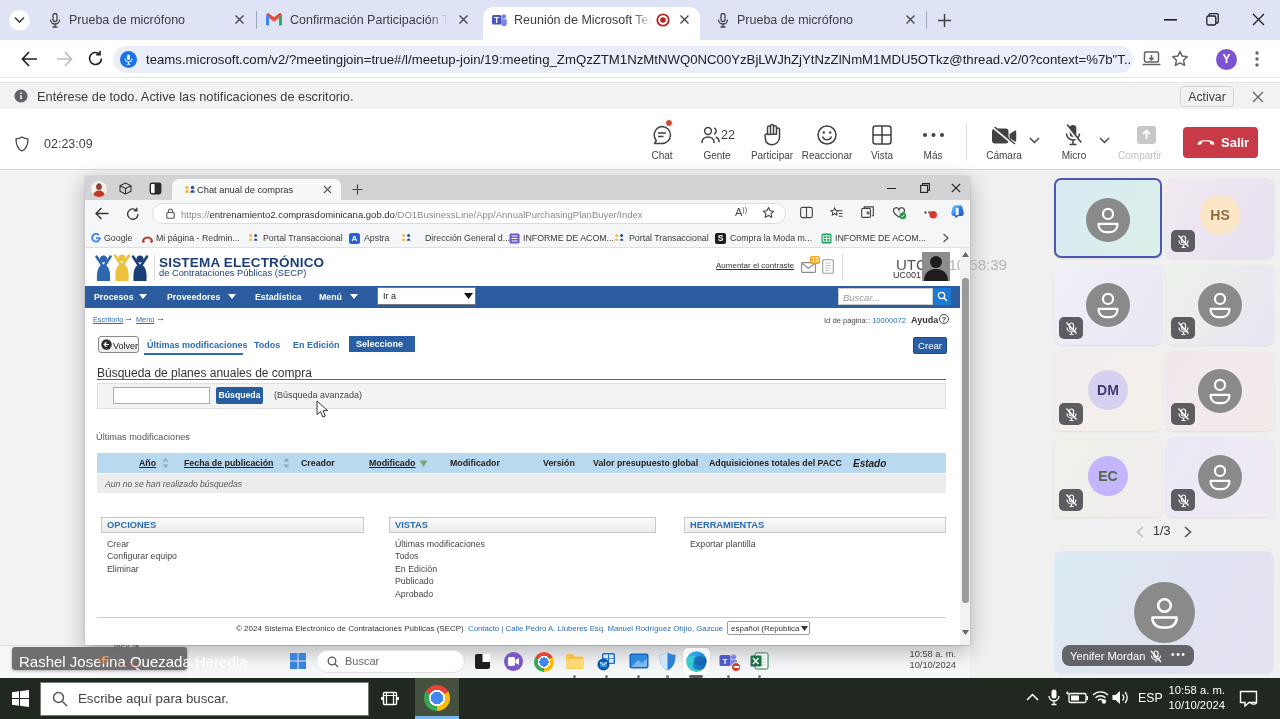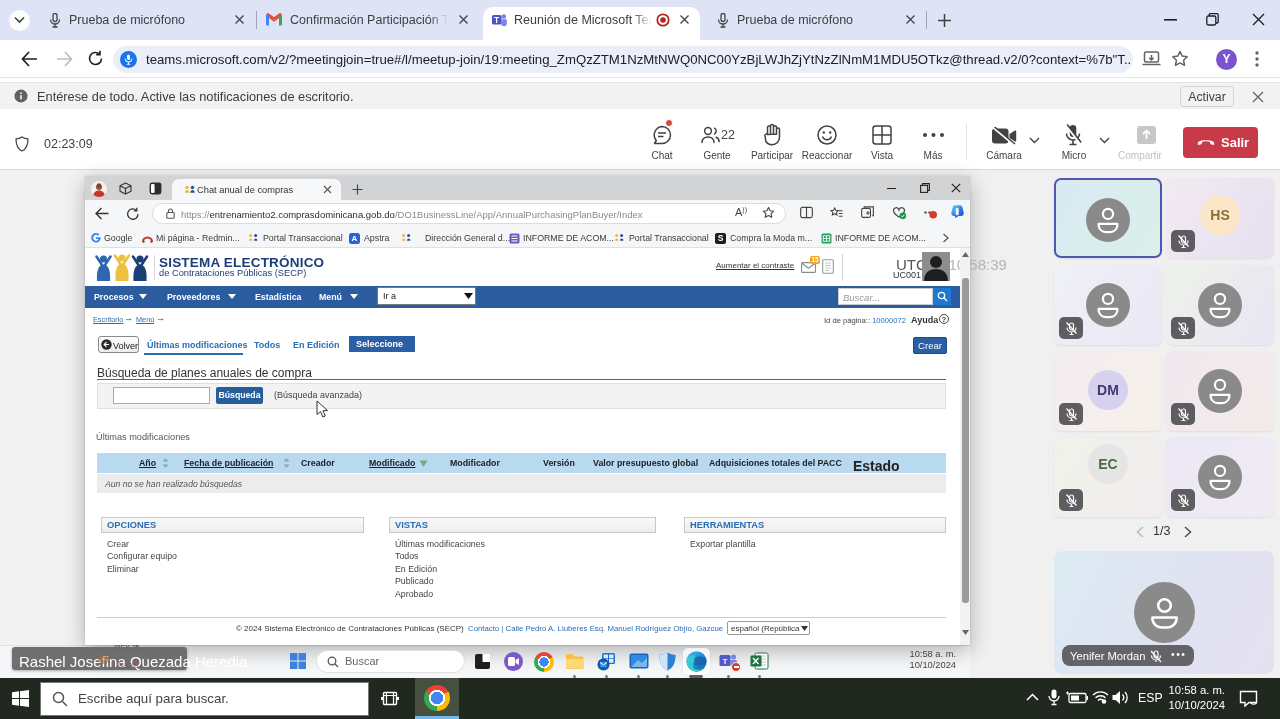--- a/index.html
+++ b/index.html
@@ -514,21 +514,21 @@
     </svg>
   <div class="abs txt" style="left:301px;top:458px;font-size:8.8px;font-weight:bold;color:#222;">Creador</div>
   <div class="abs txt" style="left:369px;top:458px;font-size:8.8px;font-weight:bold;color:#222;text-decoration:underline;">Modificado</div>
   <svg class="abs" style="left:419px;top:460px;" width="9" height="7" viewBox="0 0 9 7">
       <path d="M4.5 7 L0.5 0.5 H8.5 Z" fill="#7aa87a"></path>
     </svg>
   <div class="abs txt" style="left:450px;top:458px;font-size:8.8px;font-weight:bold;color:#222;">Modificador</div>
   <div class="abs txt" style="left:543px;top:458px;font-size:8.8px;font-weight:bold;color:#222;">Versión</div>
   <div class="abs txt" style="left:593px;top:458px;font-size:8.8px;font-weight:bold;color:#222;">Valor presupuesto global</div>
   <div class="abs txt" style="left:709px;top:458px;font-size:8.8px;font-weight:bold;color:#222;">Adquisiciones totales del PACC</div>
-  <div class="abs txt" style="left:853px;top:458px;font-size:14px;font-weight:bold;color:#222;">Estado</div>
+  <div class="abs txt" style="left:853px;top:458px;font-size:10px;font-weight:bold;color:#222;font-style:italic;">Estado</div>
   <div class="abs" style="left:97px;top:474px;width:849px;height:19px;background:#ececec;"></div>
   <div class="abs txt" style="left:105px;top:479px;font-size:8.6px;color:#555;font-style:italic;">Aun no se han realizado búsquedas</div>
 
   <div class="abs" style="left:101px;top:517px;width:263px;height:16px;background:linear-gradient(#fafafa,#ededed);border:1px solid #c8c8c8;"></div>
   <div class="abs txt" style="left:107px;top:520px;font-size:9.3px;font-weight:bold;color:#2a6db5;">OPCIONES</div>
   <div class="abs" style="left:389px;top:517px;width:267px;height:16px;background:linear-gradient(#fafafa,#ededed);border:1px solid #c8c8c8;"></div>
   <div class="abs txt" style="left:395px;top:520px;font-size:9.3px;font-weight:bold;color:#2a6db5;">VISTAS</div>
   <div class="abs" style="left:684px;top:517px;width:262px;height:16px;background:linear-gradient(#fafafa,#ededed);border:1px solid #c8c8c8;"></div>
   <div class="abs txt" style="left:690px;top:520px;font-size:9.3px;font-weight:bold;color:#2a6db5;">HERRAMIENTAS</div>
   <div class="abs" style="left:107px;top:538px;font-size:8.8px;color:#444;line-height:12.4px;position:absolute;">Crear<br>Configurar equipo<br>Eliminar</div>
@@ -590,21 +590,21 @@
   <div class="abs tile" style="left:1166px;top:351px;background:linear-gradient(120deg,#f0e8ee,#f3ebe9);"></div>
   <svg class="abs pavat" viewBox="0 0 40 40" style="left:1198px;top:369px;">
       <use href="#persona"></use>
     </svg>
   <div class="abs micbadge" style="left:1171px;top:403px;"></div>
     <svg class="abs micoff" style="left:1177px;top:408px;">
       <use href="#moff"></use>
     </svg>
 
   <div class="abs tile" style="left:1054px;top:437px;background:linear-gradient(120deg,#eef2e9,#f3ecef);"></div>
-  <div class="abs lavat" style="left:1088px;top:444px;background:#e5e5e5;color:#4c6b43;">EC</div>
+  <div class="abs lavat" style="left:1088px;top:456px;background:#c4b5fd;color:#4c6b43;">EC</div>
   <div class="abs micbadge" style="left:1059px;top:489px;"></div>
     <svg class="abs micoff" style="left:1065px;top:494px;">
       <use href="#moff"></use>
     </svg>
   <div class="abs tile" style="left:1166px;top:437px;background:linear-gradient(120deg,#ece8f5,#f0ebf3);"></div>
   <svg class="abs pavat" viewBox="0 0 40 40" style="left:1198px;top:455px;">
       <use href="#persona"></use>
     </svg>
   <div class="abs micbadge" style="left:1171px;top:489px;"></div>
     <svg class="abs micoff" style="left:1177px;top:494px;">

